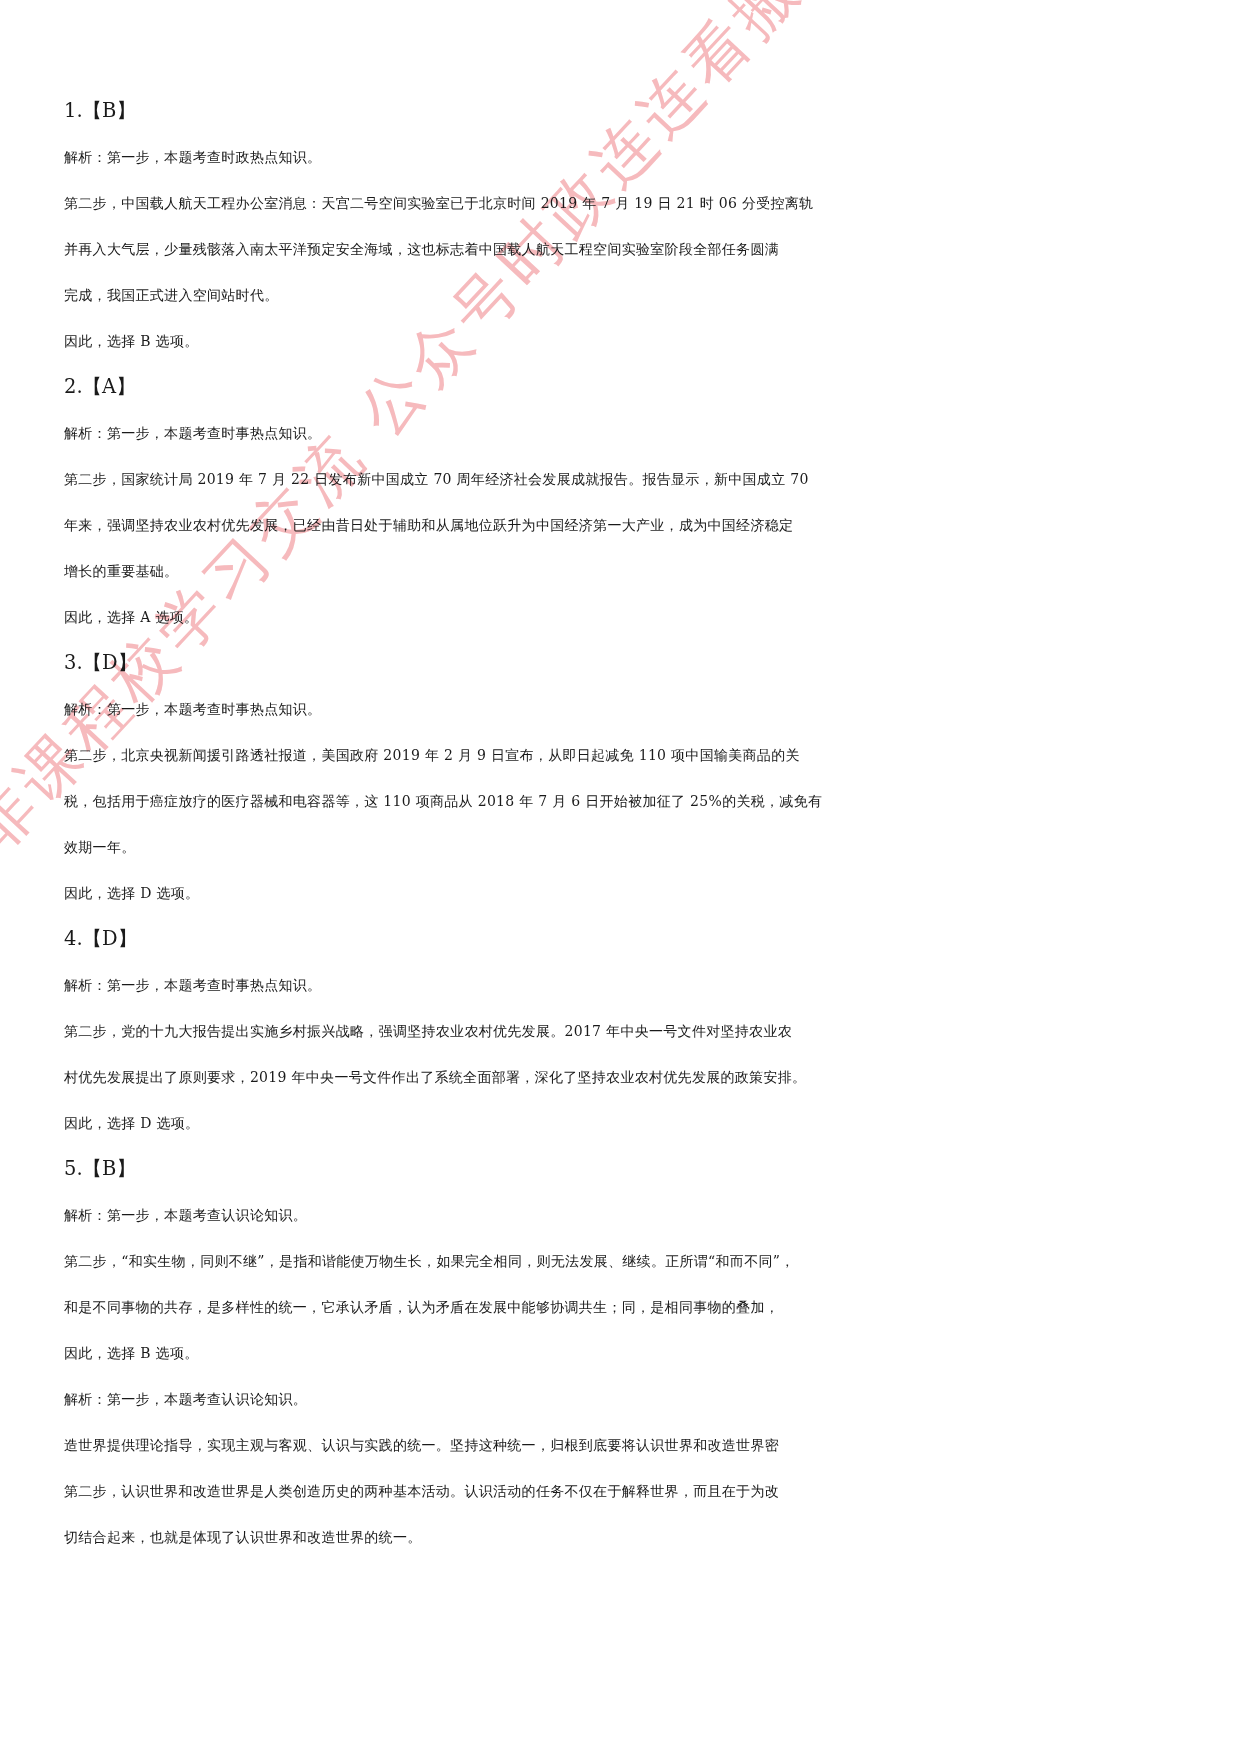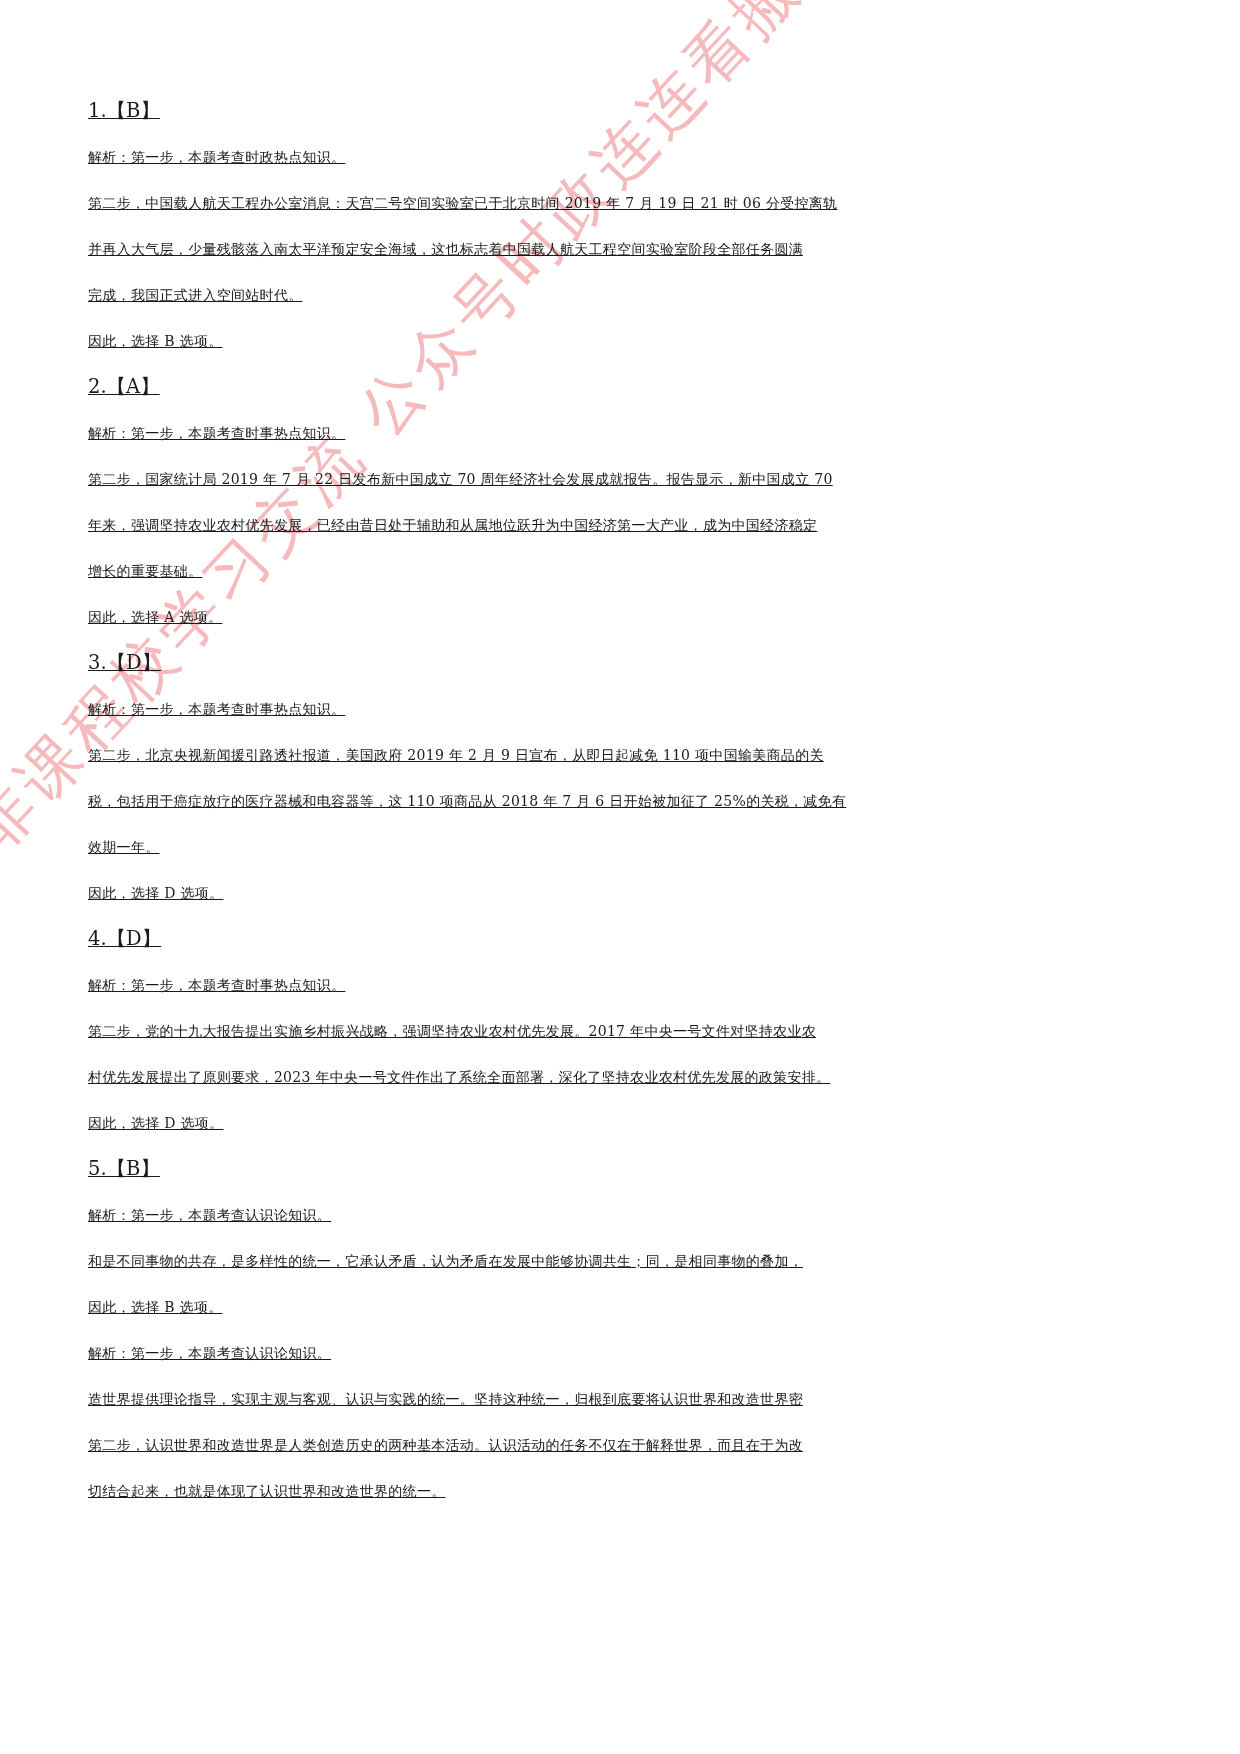--- a/index.html
+++ b/index.html
@@ -10,24 +10,23 @@
     body {
       width: 1240px;
       height: 1754px;
       position: relative;
       overflow: hidden;
       font-family: "DejaVu Serif", "Liberation Serif", serif;
       color: #1a1a1a;
     }
     .page {
       position: absolute;
-      left: 88px;
+      left: 64px;
       top: 88px;
       width: 1100px;
-      text-decoration: underline;
     }
     .line {
       font-size: 14px;
       line-height: 46px;
       height: 46px;
       white-space: nowrap;
       letter-spacing: 0.3px;
     }
     .qnum {
       font-size: 19.5px;
@@ -90,27 +89,28 @@
     <div class="line">第二步，北京央视新闻援引路透社报道，美国政府 2019 年 2 月 9 日宣布，从即日起减免 110 项中国输美商品的关</div>
     <div class="line">税，包括用于癌症放疗的医疗器械和电容器等，这 110 项商品从 2018 年 7 月 6 日开始被加征了 25%的关税，减免有</div>
     <div class="line">效期一年。</div>
     <div class="line">因此，选择 D 选项。</div>
   </div>
 
   <div>
     <div class="qnum">4.【D】</div>
     <div class="line">解析：第一步，本题考查时事热点知识。</div>
     <div class="line">第二步，党的十九大报告提出实施乡村振兴战略，强调坚持农业农村优先发展。2017 年中央一号文件对坚持农业农</div>
-    <div class="line">村优先发展提出了原则要求，2023 年中央一号文件作出了系统全面部署，深化了坚持农业农村优先发展的政策安排。</div>
+    <div class="line">村优先发展提出了原则要求，2019 年中央一号文件作出了系统全面部署，深化了坚持农业农村优先发展的政策安排。</div>
     <div class="line">因此，选择 D 选项。</div>
   </div>
 
   <div>
     <div class="qnum">5.【B】</div>
     <div class="line">解析：第一步，本题考查认识论知识。</div>
+    <div class="line">第二步，“和实生物，同则不继”，是指和谐能使万物生长，如果完全相同，则无法发展、继续。正所谓“和而不同”，</div>
     <div class="line">和是不同事物的共存，是多样性的统一，它承认矛盾，认为矛盾在发展中能够协调共生；同，是相同事物的叠加，</div>
     <div class="line">因此，选择 B 选项。</div>
   </div>
 
   <div>
     <div class="line">解析：第一步，本题考查认识论知识。</div>
     <div class="line">造世界提供理论指导，实现主观与客观、认识与实践的统一。坚持这种统一，归根到底要将认识世界和改造世界密</div>
     <div class="line">第二步，认识世界和改造世界是人类创造历史的两种基本活动。认识活动的任务不仅在于解释世界，而且在于为改</div>
     <div class="line">切结合起来，也就是体现了认识世界和改造世界的统一。</div>
   </div>

